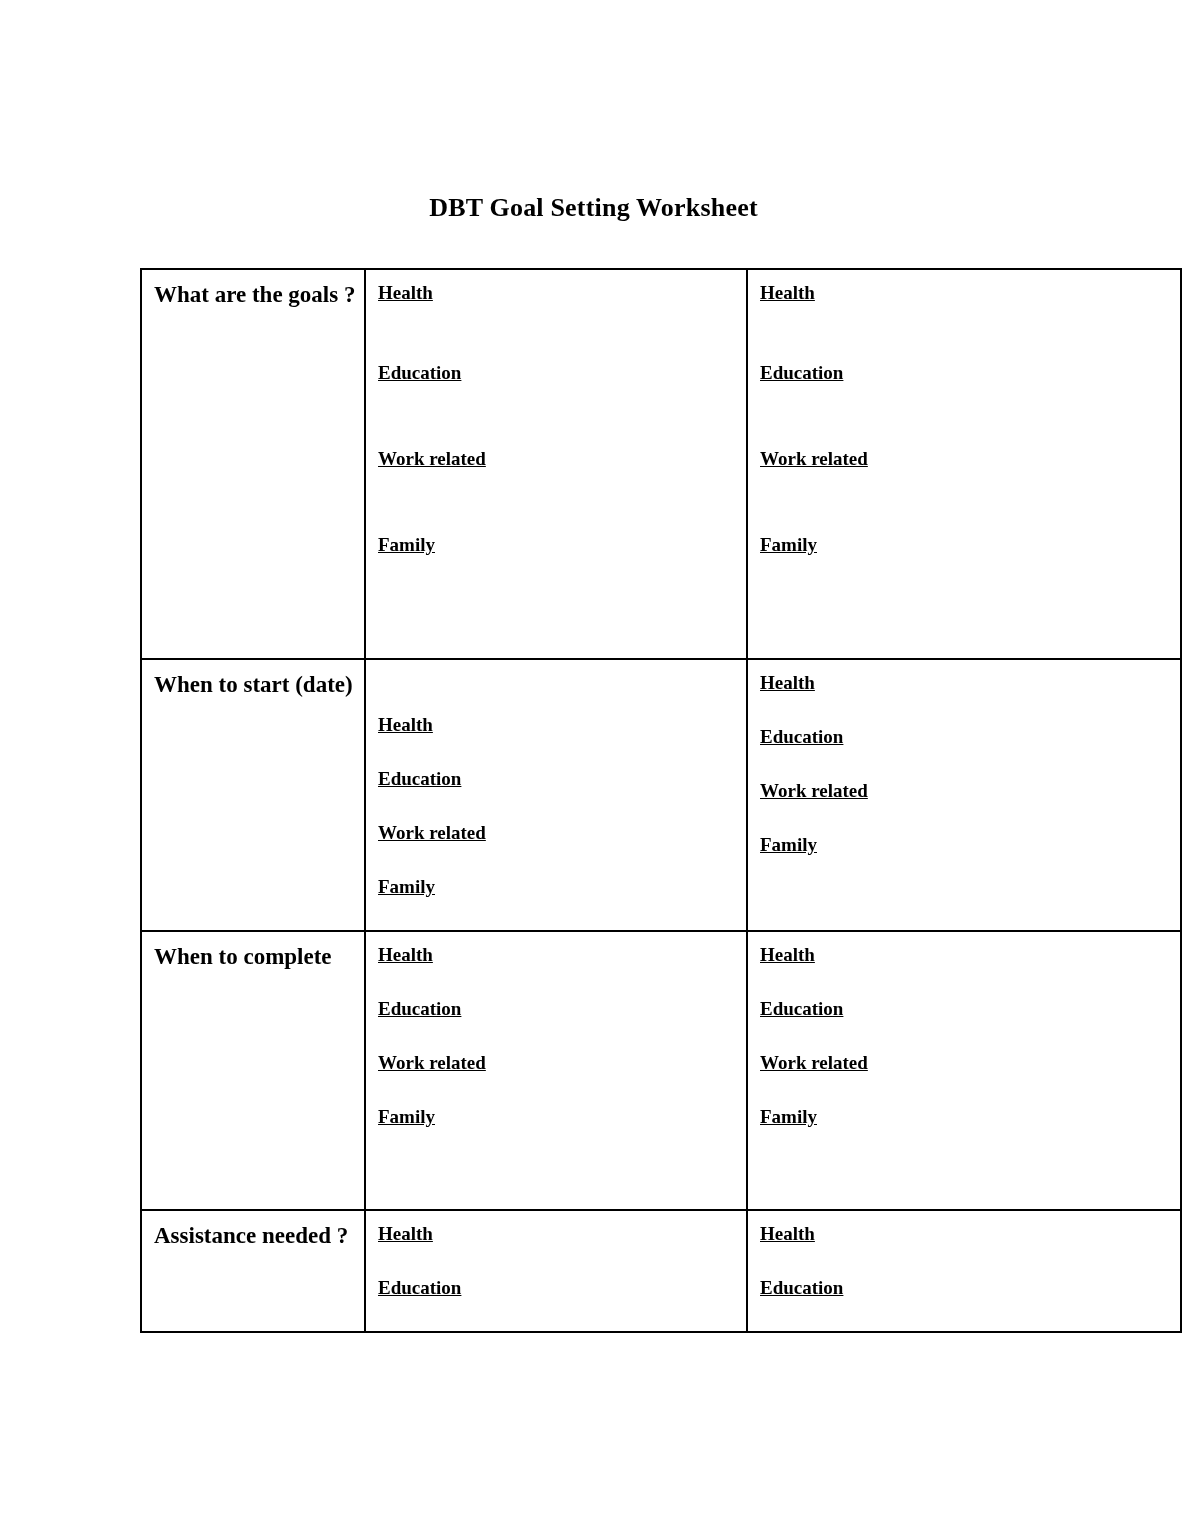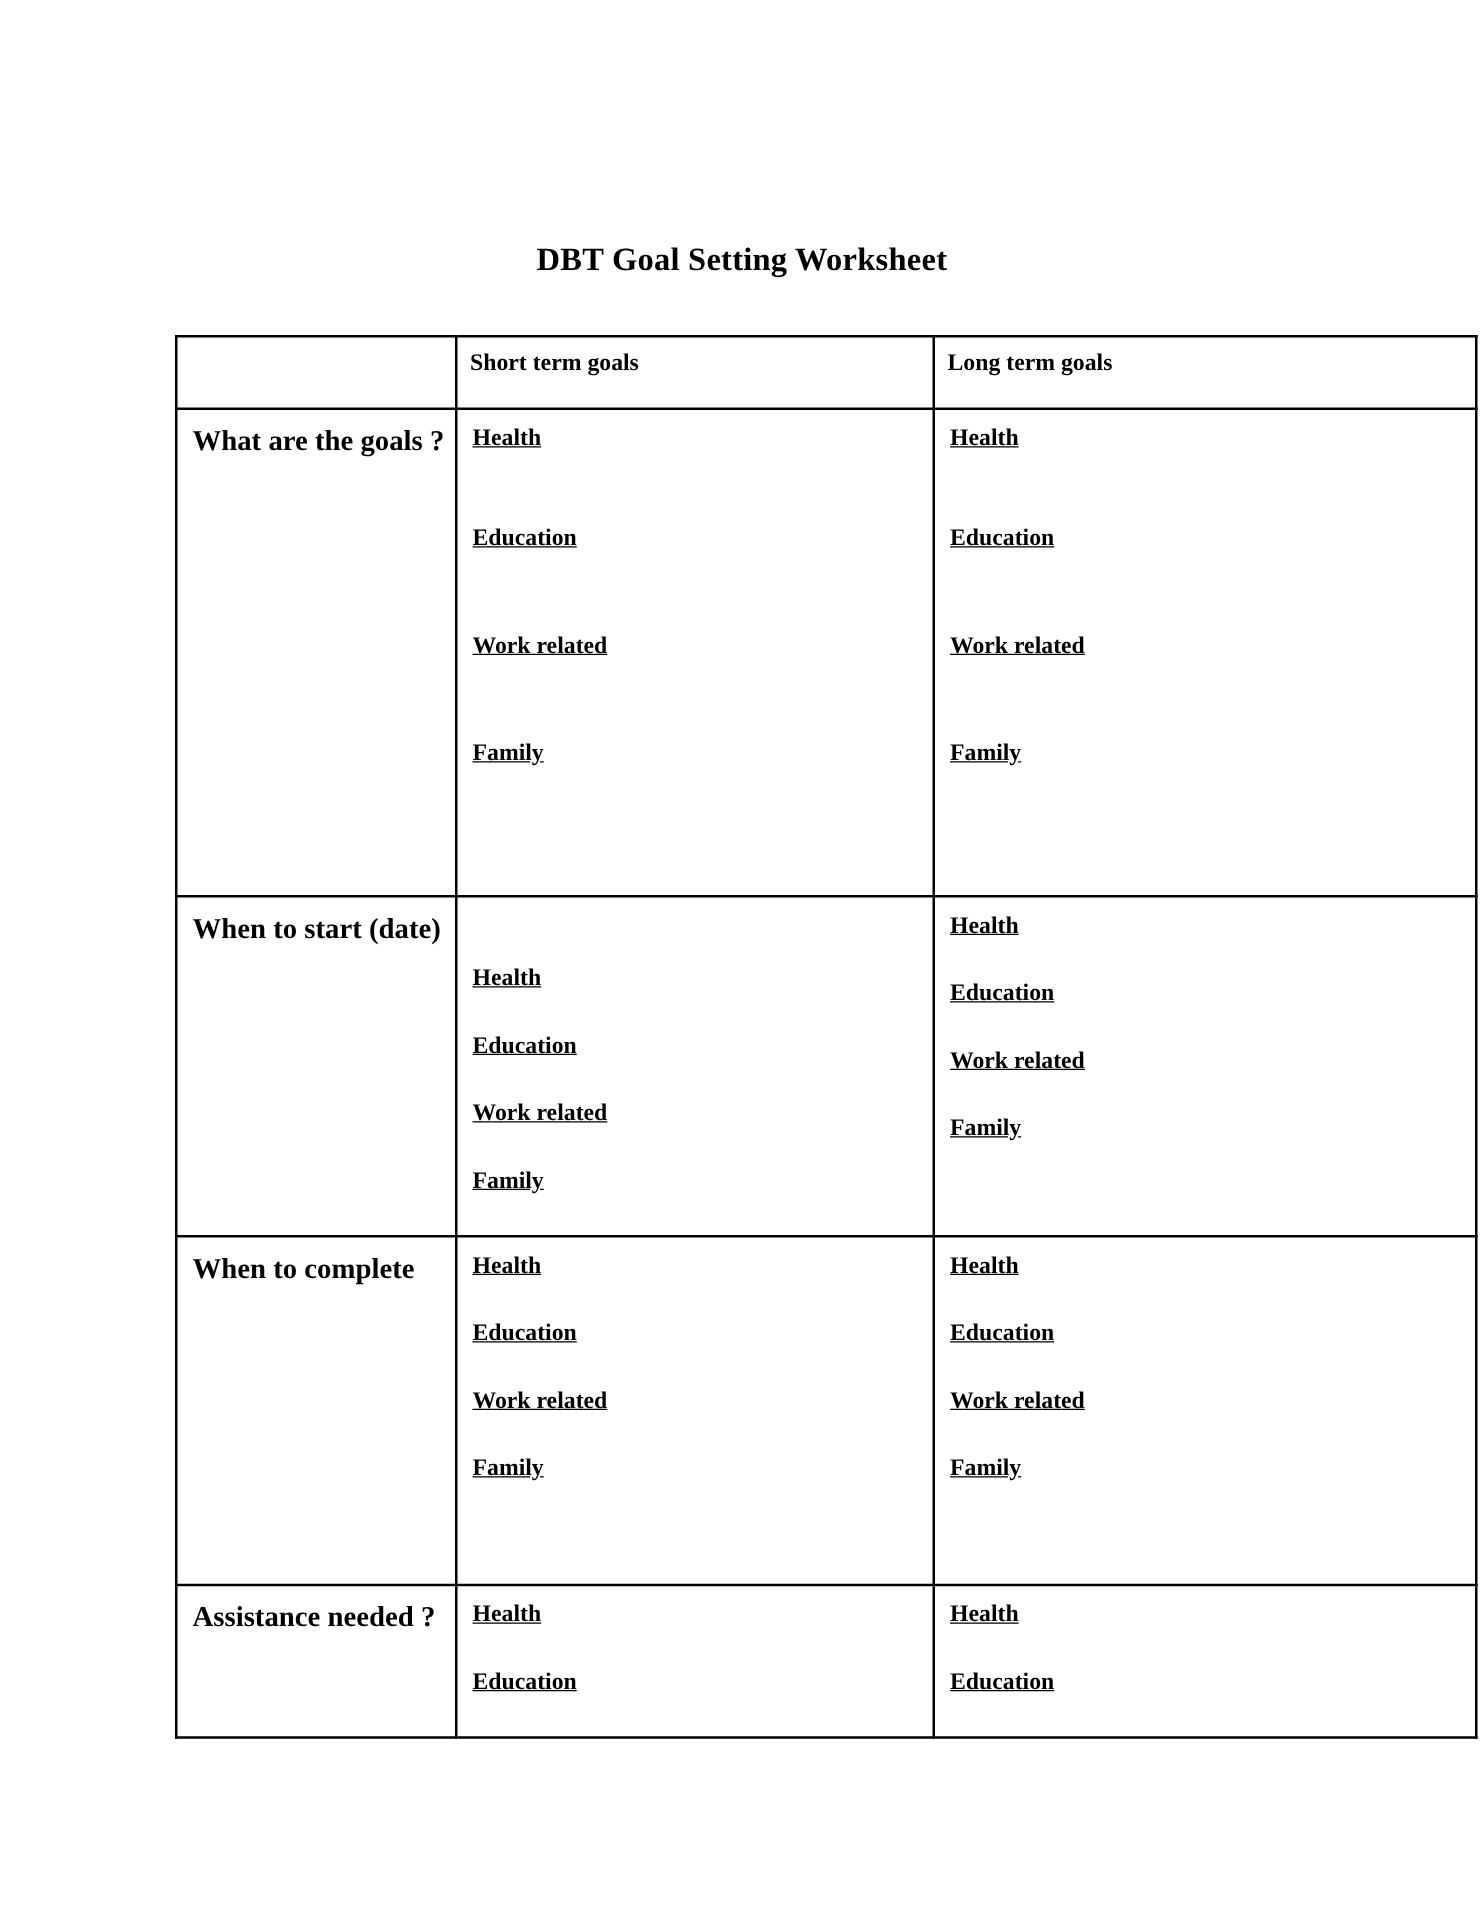--- a/index.html
+++ b/index.html
@@ -107,31 +107,20 @@
 
   <div class="doc-title">DBT Goal Setting Worksheet</div>
 
   <table class="worksheet">
     <colgroup>
       <col class="col-label">
       <col class="col-short">
       <col class="col-long">
     </colgroup>
     <tbody>
-      <tr>
-        <td class="hdr-cell">
-          <span class="hdr-text"></span>
-        </td>
-        <td class="hdr-cell">
-          <span class="hdr-text">Short term goals</span>
-        </td>
-        <td class="hdr-cell">
-          <span class="hdr-text">Long term goals</span>
-        </td>
-      </tr>
 
       <tr class="row1-h">
         <td>
           <div class="rowlabel">What are the goals ?</div>
         </td>
         <td class="cellpad-a r1">
           <div class="goal-row"><span class="goal">Health</span></div>
           <div class="goal-row"><span class="goal">Education</span></div>
           <div class="goal-row"><span class="goal">Work related</span></div>
           <div class="goal-row"><span class="goal">Family</span></div>

